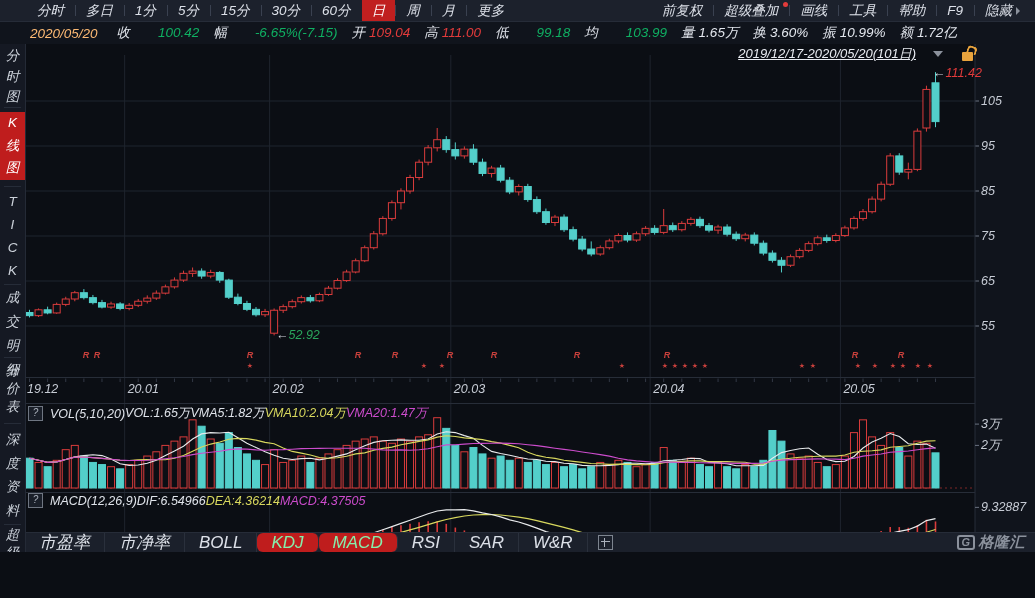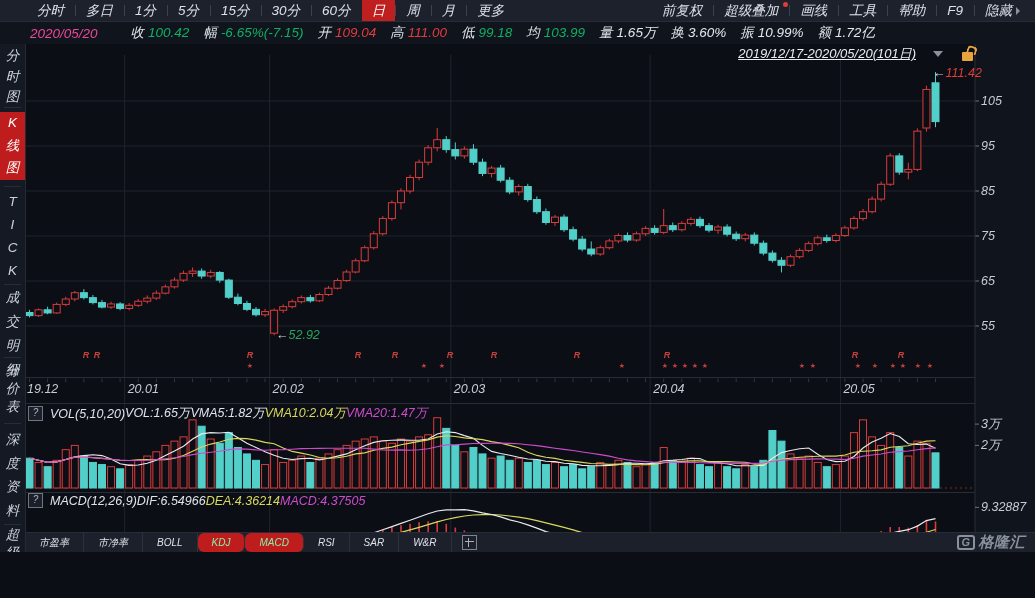--- a/index.html
+++ b/index.html
@@ -13,24 +13,24 @@
   .tb-item{position:relative;padding:0 11px;font-size:13.5px;line-height:21px;color:#dde1e9;cursor:pointer;white-space:nowrap;}
   .tb-item+.tb-item::before{content:"";position:absolute;left:0;top:5px;bottom:5px;width:1px;background:#3a4150;}
   .tb-item.selected{background:#c01f1f;color:#fff;padding:0 10px;}
   .tb-item.selected::before{display:none;}
   .dot{position:absolute;top:2px;right:1px;width:5px;height:5px;border-radius:50%;background:#e23b3b;}
   .arrow-right{display:inline-block;width:0;height:0;border-left:4px solid #8b919c;
                border-top:4px solid transparent;border-bottom:4px solid transparent;margin-left:4px;}
   
   .infobar{position:absolute;top:22px;left:0;right:0;height:22px;background:#10141c;display:flex;
            align-items:center;padding-left:30px;font-size:13.5px;white-space:nowrap;}
-  .if-date{color:#ec4899;margin-right:33px;}
+  .if-date{color:#fdba74;margin-right:19px;}
   .if-field{margin-right:14px;}
   .if-label{color:#dfe3ea;margin-right:4px;}
-  .val-green{color:#0faf62;}.val-red{color:#e23b3b;}.val-white{color:#e3e7ee;}
+  .val-green{color:#0faf62;margin-left:24px;}.val-red{color:#e23b3b;}.val-white{color:#e3e7ee;}
   
   .sidebar{position:absolute;top:44px;left:0;width:25px;height:554px;background:#151923;
            border-right:1px solid #242a36;z-index:4;}
   .sb-item{position:absolute;left:0;width:25px;text-align:center;font-size:13.5px;color:#ccd2da;
            cursor:pointer;white-space:pre-line;overflow:hidden;}
   .sb-item.selected{background:#bf1d1d;color:#fff;}
   .sb-div{position:absolute;left:4px;width:17px;height:1px;background:#262c38;}
   
   svg{position:absolute;left:25px;top:44px;z-index:1;}
   .chart-header{position:absolute;top:46px;left:30px;font-size:13px;color:#dfe3ea;z-index:3;white-space:nowrap;}
@@ -43,21 +43,21 @@
   .lock::before{content:"";position:absolute;top:-6px;left:3px;width:6px;height:6px;border:2px solid #e8a33d;
                 border-bottom:none;border-radius:4px 4px 0 0;transform:translateX(2px) rotate(18deg);}
   .panel-header{position:absolute;left:28px;z-index:3;display:flex;align-items:center;font-size:12.5px;white-space:nowrap;}
   .panel-header span{}
   .help-box{width:13px;height:13px;border:1px solid #6f7682;color:#aab0bb;font-size:10px;line-height:12px;
             text-align:center;margin-right:7px;background:#1a1f29;cursor:pointer;flex:none;}
   .t-white{color:#dfe3ea;}.t-yellow{color:#d8d85e;}.t-magenta{color:#cc4ccc;}
   
   .bottombar{position:absolute;left:0;right:0;bottom:0;height:20px;background:#1b202b;border-top:1px solid #262c38;
              display:flex;align-items:stretch;padding-left:24px;box-sizing:border-box;z-index:3;}
-  .bt-tab{padding:0 14px;font-size:10px;line-height:19px;color:#dde1e9;border-right:1px solid #2a303c;cursor:pointer;}
+  .bt-tab{padding:0 14px;font-size:17px;line-height:19px;color:#dde1e9;border-right:1px solid #2a303c;cursor:pointer;}
   .bt-tab:first-child{border-left:1px solid #2a303c;}
   .bt-tab.selected{background:#bf1d1d;color:#86efac;border-radius:6px;}
   .plus-box{position:relative;width:13px;height:13px;border:1px solid #7d848f;margin:2px 0 0 10px;cursor:pointer;flex:none;}
   .plus-box::before{content:"";position:absolute;left:2px;right:2px;top:5px;height:1px;background:#aab0bb;}
   .plus-box::after{content:"";position:absolute;top:2px;bottom:2px;left:5px;width:1px;background:#aab0bb;}
   .logo{margin-left:auto;margin-right:10px;display:flex;align-items:center;color:#8b919c;font-weight:bold;
         font-size:15px;letter-spacing:0.5px;}
   .logo-g{border:2px solid #8b919c;border-radius:3px;padding:0 2px;margin-right:4px;font-size:11px;line-height:11px;font-weight:bold;}
 </style>
 </head>

